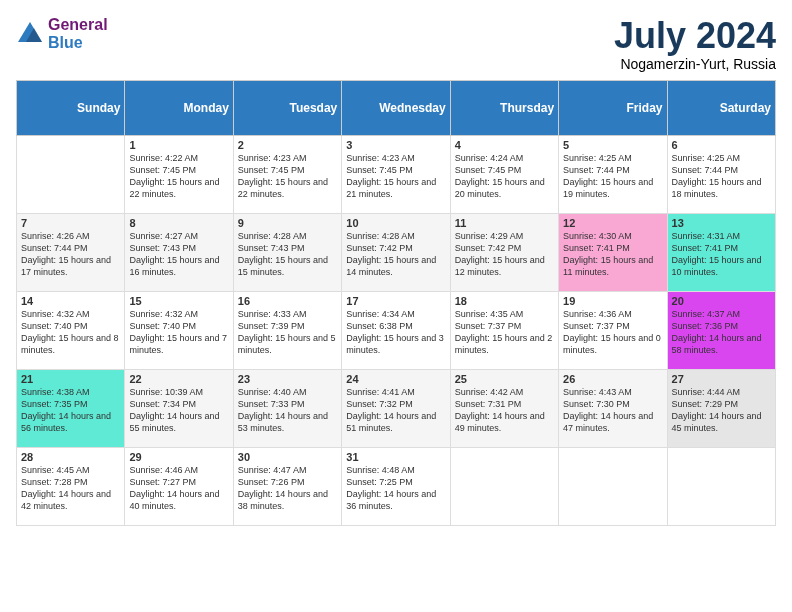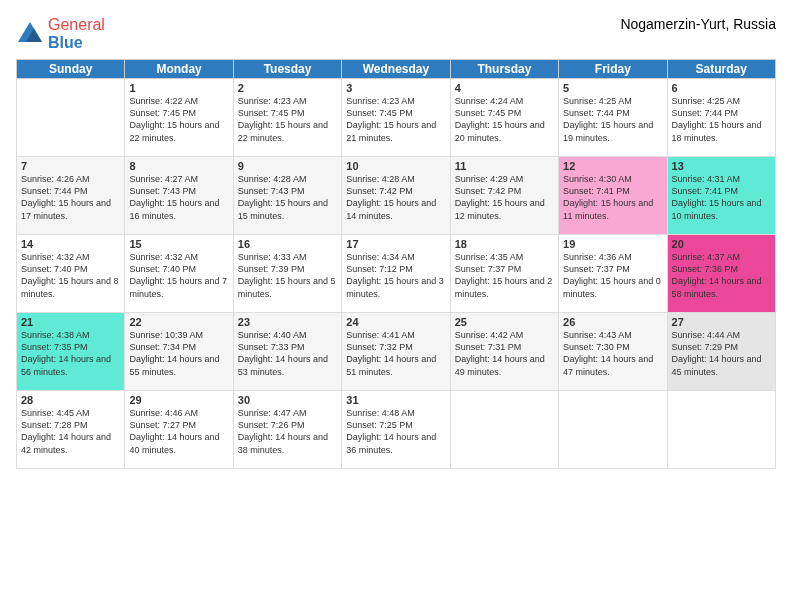--- a/index.html
+++ b/index.html
@@ -26,22 +26,22 @@
       align-items: center;
       gap: 4px;
     }
     .logo-text {
       display: flex;
       flex-direction: column;
       line-height: 1.1;
     }
     .logo-general {
       font-size: 16px;
-      font-weight: normal;
-      color: #ef4444;
+      font-weight: bold;
+      color: #701a75;
     }
     .logo-blue {
       font-size: 16px;
       font-weight: bold;
       color: #2e7bbf;
     }
     .logo-icon {
       width: 28px;
       height: 28px;
     }
@@ -61,22 +61,22 @@
     .calendar {
       width: 100%;
       border-collapse: collapse;
       table-layout: fixed;
     }
     .calendar th {
       background-color: #2e7bbf;
       color: white;
       font-size: 12px;
       font-weight: bold;
-      padding: 2px 4px;
-      text-align: center;
+      padding: 20px 4px;
+      text-align: right;
       border: 1px solid #ccc;
     }
     .calendar td {
       vertical-align: top;
       border: 1px solid #ddd;
       padding: 3px 4px;
       font-size: 9px;
       color: #333;
       height: 78px;
       background: #fff;
@@ -112,20 +112,21 @@
       <svg class="logo-icon" viewBox="0 0 28 28">
         <polygon points="14,2 26,22 2,22" fill="#2e7bbf"></polygon>
         <polygon points="18,8 26,22 10,22" fill="#1a3a5c" opacity="0.5"></polygon>
       </svg>
       <div class="logo-text">
         <span class="logo-general">General</span>
         <span class="logo-blue">Blue</span>
       </div>
     </div>
     <div class="title-block">
+      <div class="month-title">July 2024</div>
       <div class="location">Nogamerzin-Yurt, Russia</div>
     </div>
   </div>
 
   <table class="calendar">
     <thead>
       <tr>
       <th>Sunday</th>
           <th>Monday</th>
           <th>Tuesday</th>
@@ -267,41 +268,41 @@
           <div class="cell-text">
             <div>Sunrise: 4:33 AM</div>
             <div>Sunset: 7:39 PM</div>
             <div>Daylight: 15 hours and 5 minutes.</div>
           </div>
         </td>
           <td style="background: rgb(255, 255, 255);">
           <span class="day-number">17</span>
           <div class="cell-text">
             <div>Sunrise: 4:34 AM</div>
-            <div>Sunset: 7:12 PM</div>
+            <div>Sunset: 6:38 PM</div>
             <div>Daylight: 15 hours and 3 minutes.</div>
           </div>
         </td>
           <td style="background: rgb(255, 255, 255);">
           <span class="day-number">18</span>
           <div class="cell-text">
             <div>Sunrise: 4:35 AM</div>
             <div>Sunset: 7:37 PM</div>
             <div>Daylight: 15 hours and 2 minutes.</div>
           </div>
         </td>
           <td style="background: rgb(255, 255, 255);">
           <span class="day-number">19</span>
           <div class="cell-text">
             <div>Sunrise: 4:36 AM</div>
             <div>Sunset: 7:37 PM</div>
             <div>Daylight: 15 hours and 0 minutes.</div>
           </div>
         </td>
-          <td style="background: #ec4899;">
+          <td style="background: #d946ef;">
           <span class="day-number">20</span>
           <div class="cell-text">
             <div>Sunrise: 4:37 AM</div>
             <div>Sunset: 7:36 PM</div>
             <div>Daylight: 14 hours and 58 minutes.</div>
           </div>
         </td>
         </tr>
         <tr>
           <td style="background: #5eead4;">

